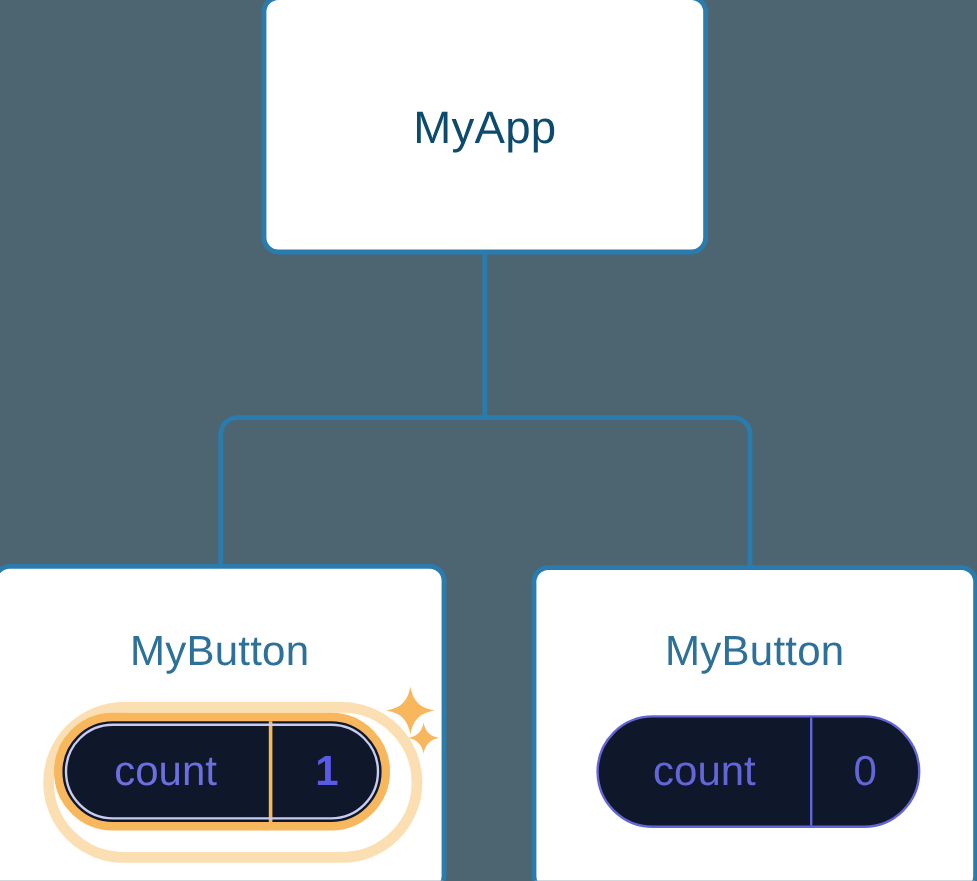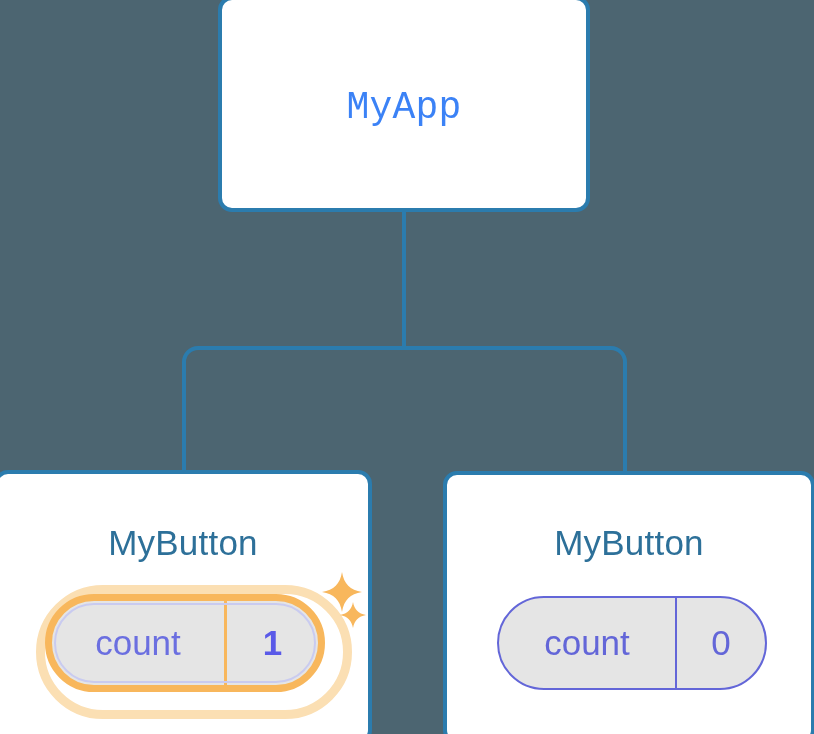--- a/index.html
+++ b/index.html
@@ -81,21 +81,21 @@
   #card-btn-right .node-title {
     top: 48px;
     font-size: 35px;
   }
   .pill {
     position: relative;
     display: flex;
     align-items: stretch;
     box-sizing: border-box;
     border-radius: 999px;
-    background: #e5e5e5;
+    background: #0f172a;
   }
   .pill-plain {
     border: 2px solid #6366d8;
   }
   .pill-key, .pill-val {
     display: flex;
     align-items: center;
     justify-content: center;
     box-sizing: border-box;
     white-space: nowrap;
@@ -154,21 +154,21 @@
   <svg id="connectors" viewBox="0 0 814 734" width="814" height="734" fill="none">
 
     <path d="M 404 211 L 404 348" stroke="#2b7cae" stroke-width="4" stroke-linecap="butt" fill="none"></path>
 
     <path d="M 404 348 L 198 348 A 14 14 0 0 0 184 362 L 184 470" stroke="#2b7cae" stroke-width="4" stroke-linecap="butt" stroke-linejoin="round" fill="none"></path>
 
     <path d="M 404 348 L 611 348 A 14 14 0 0 1 625 362 L 625 471" stroke="#2b7cae" stroke-width="4" stroke-linecap="butt" stroke-linejoin="round" fill="none"></path>
   </svg>
 
   <div class="node-card" id="card-myapp" style="border-color: rgb(43, 124, 174);">
-    <div class="node-title" style="color: #3b82f6; font-family: Liberation Mono, monospace;">MyApp</div>
+    <div class="node-title" style="color: #0c4a6e;">MyApp</div>
   </div>
 
   <div class="node-card" id="card-btn-left" style="border-color: rgb(43, 124, 174);">
     <div class="node-title" style="color: rgb(45, 112, 153);">MyButton</div>
 
     <div class="pill-glow-outer" style="width: 298px; height: 116px; left: 38px; top: 111px; border-color: rgb(251, 223, 179);"></div>
 
     <div class="pill pill-hi" style="position: absolute; left: 47px; top: 120px; width: 280px; height: 98px; border-color: rgb(248, 183, 92);">
       <div class="pill-key" style="width:172px;">count</div>
       <div class="pill-val" style="width: 94px; border-left-color: rgb(248, 183, 92);">1</div>

